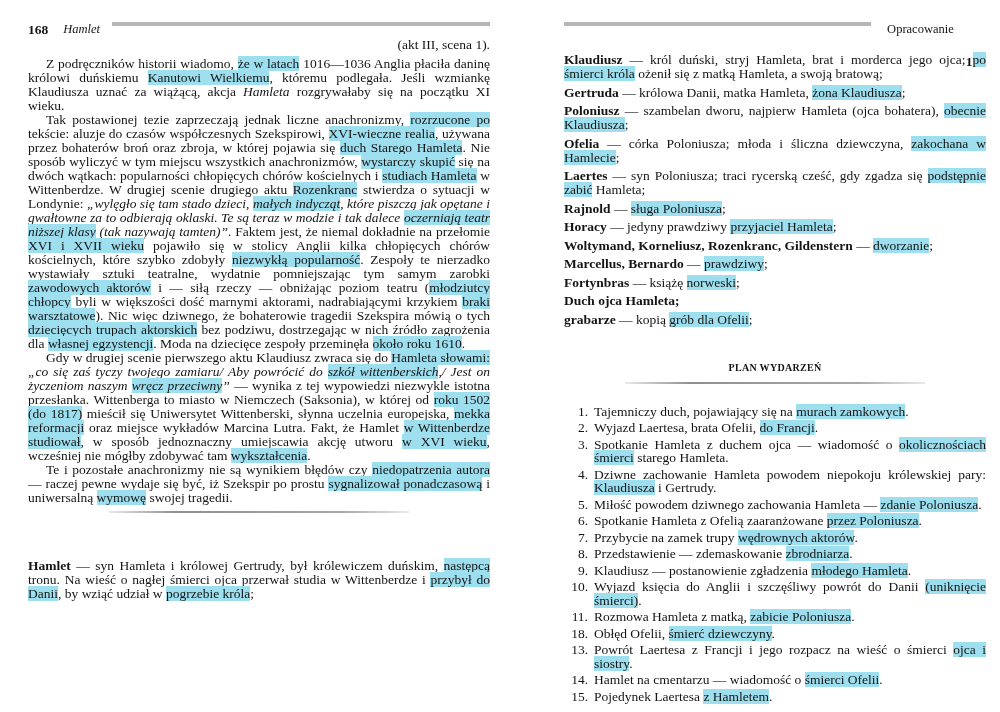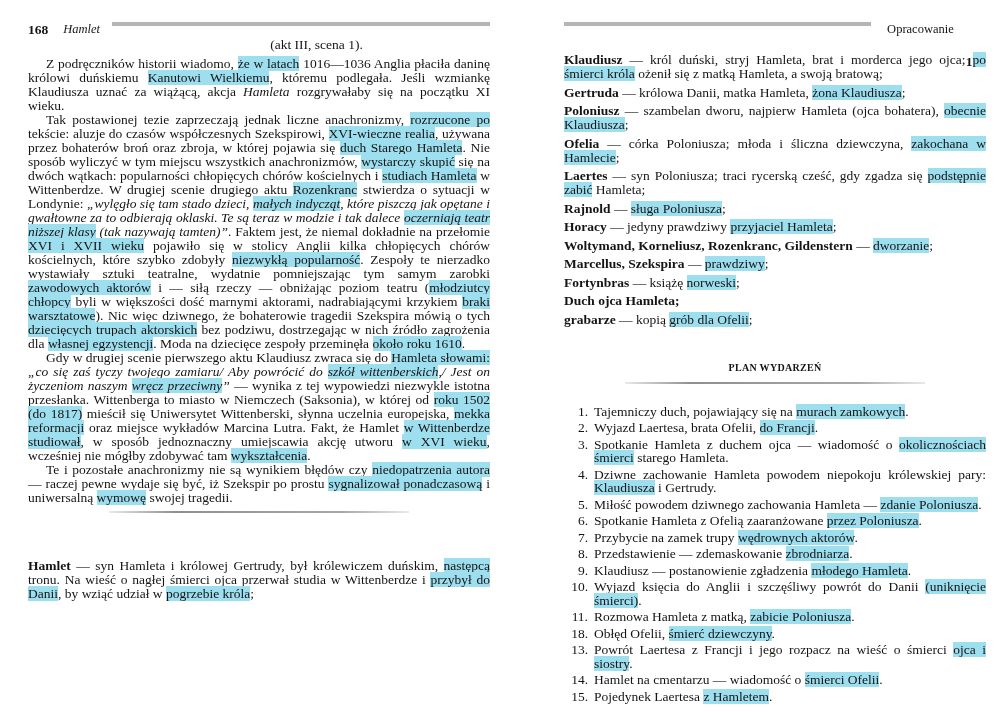--- a/index.html
+++ b/index.html
@@ -19,21 +19,21 @@
   #page-right .hdr .rtitle{margin-left:0;}
   .hdr .rule{flex:1;height:4px;background:#b6b6b6;}
   #page-left .hdr .rule{margin-left:12px;}
   #page-right .hdr .rule{margin-right:16px;}
   #page-right .hdr .pnum{margin-left:12px;margin-top:32px;}
 
   .body-text{font-size:13.5px;line-height:14px;text-align:justify;}
 
   .quote{margin:12px 0 0 103px;font-style:italic;text-align:left;}
   .quote div{line-height:14.5px;}
-  .attr{margin:1px 0 5px 115px;text-align:center;line-height:14px;}
+  .attr{margin:1px 0 5px 115px;text-align:right;line-height:14px;}
 
   .para{text-indent:18px;margin:0;}
 
   .sec-head{font-weight:bold;font-size:10px;letter-spacing:.3px;text-align:center;line-height:16px;}
   #page-left .sec-head{margin-top:50px;}
   #page-right .sec-head{margin-top:33px;}
   .sec-rule{height:2px;width:300px;margin:6px auto 0;
     background:linear-gradient(90deg,#e9e9e9,#8f8f8f 22%,#a8a8a8 78%,#e9e9e9);}
 
   .entries{margin-top:16px;}
@@ -85,21 +85,21 @@
   <div class="body-text">
     <div class="entries" id="right-entries">
         <div class="entry"><span class="nm">Klaudiusz</span><span> — król duński, stryj Hamleta, brat i morderca jego ojca; </span><span class="hl">po śmierci króla</span><span> ożenił się z matką Hamleta, a swoją bratową;</span></div>
         <div class="entry"><span class="nm">Gertruda</span><span> — królowa Danii, matka Hamleta, </span><span class="hl">żona Klaudiusza</span><span>;</span></div>
         <div class="entry"><span class="nm">Poloniusz</span><span> — szambelan dworu, najpierw Hamleta (ojca bohatera), </span><span class="hl">obecnie Klaudiusza</span><span>;</span></div>
         <div class="entry"><span class="nm">Ofelia</span><span> — córka Poloniusza; młoda i śliczna dziewczyna, </span><span class="hl">zakochana w Hamlecie</span><span>;</span></div>
         <div class="entry"><span class="nm">Laertes</span><span> — syn Poloniusza; traci rycerską cześć, gdy zgadza się </span><span class="hl">podstępnie zabić</span><span> Hamleta;</span></div>
         <div class="entry"><span class="nm">Rajnold</span><span> — </span><span class="hl">sługa Poloniusza</span><span>;</span></div>
         <div class="entry"><span class="nm">Horacy</span><span> — jedyny prawdziwy </span><span class="hl">przyjaciel Hamleta</span><span>;</span></div>
         <div class="entry"><span class="nm">Woltymand, Korneliusz, Rozenkranc, Gildenstern</span><span> — </span><span class="hl">dworzanie</span><span>;</span></div>
-        <div class="entry"><span class="nm">Marcellus, Szekspira</span><span> — </span><span class="hl">prawdziwy</span><span>;</span></div>
+        <div class="entry"><span class="nm">Marcellus, Bernardo</span><span> — </span><span class="hl">prawdziwy</span><span>;</span></div>
         <div class="entry"><span class="nm">Fortynbras</span><span> — książę </span><span class="hl">norweski</span><span>;</span></div>
         <div class="entry"><span class="nm">Duch ojca Hamleta;</span></div>
         <div class="entry"><span class="nm">grabarze</span><span> — kopią </span><span class="hl">grób dla Ofelii</span><span>;</span></div>
       </div>
 
     <div class="sec-head">PLAN WYDARZEŃ</div>
     <div class="sec-rule"></div>
 
     <div class="events" id="events-list">
         <div class="event">

